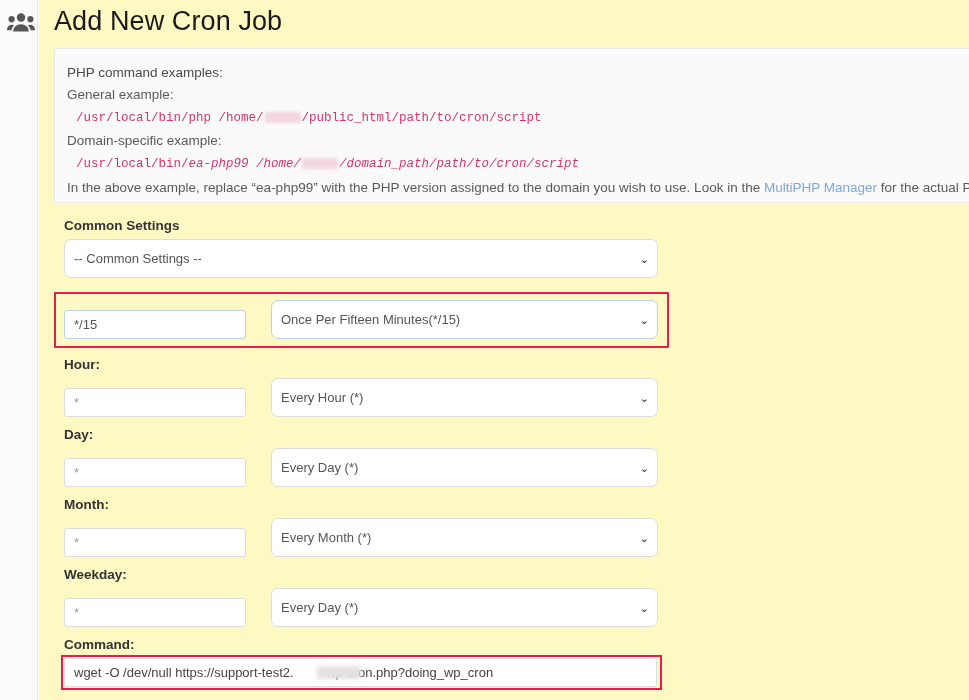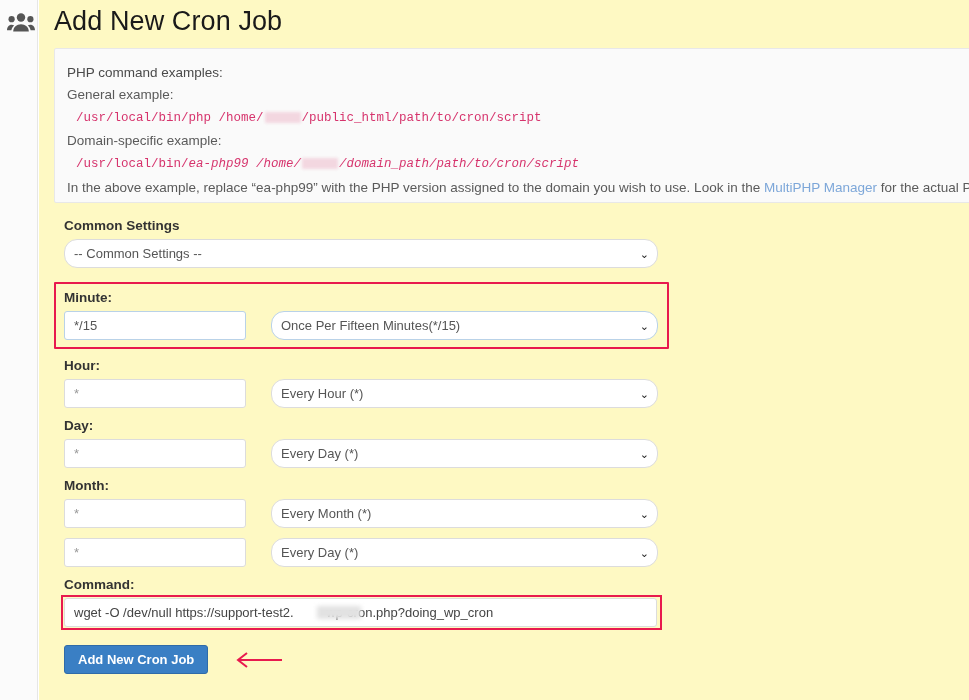--- a/index.html
+++ b/index.html
@@ -113,23 +113,23 @@
     border: 1px solid #dcdcdc;
     border-radius: 3px;
     background: #ffffff;
     font-size: 13px;
     color: #999999;
     padding: 0 9px;
     font-family: "Liberation Sans", sans-serif;
     outline: none;
   }
   .sel {
-    width: 387px; height: 29px;
+    width: 387px; height: 39px;
     border: 1px solid #dcdcdc;
-    border-radius: 13px;
+    border-radius: 7px;
     background: #ffffff;
     font-size: 13px;
     color: #555555;
     padding: 0 9px;
     font-family: "Liberation Sans", sans-serif;
     outline: none;
     appearance: none;
     -webkit-appearance: none;
   }
   .selwrap { position: relative; display: inline-block; }
@@ -247,21 +247,20 @@
         <span class="selwrap">
           <select class="sel common-sel">
             <option>-- Common Settings --</option>
           </select>
           <span class="chev">⌄</span>
         </span>
       </div>
 
       <div class="row minute-group">
         <div class="hl-box"></div>
-        <label class="field-label">Minute:</label>
         <div class="row-inputs">
           <input class="txt minute-focus" style="color: rgb(85, 85, 85);" value="*/15">
           <span class="selwrap">
             <select class="sel minute-focus">
               <option>Once Per Fifteen Minutes(*/15)</option>
             </select>
             <span class="chev">⌄</span>
           </span>
         </div>
       </div>
@@ -299,20 +298,21 @@
           <span class="selwrap">
             <select class="sel">
               <option>Every Month (*)</option>
             </select>
             <span class="chev">⌄</span>
           </span>
         </div>
       </div>
 
       <div class="row">
+        <label class="field-label">Weekday:</label>
         <div class="row-inputs">
           <input class="txt" value="*" style="">
           <span class="selwrap">
             <select class="sel">
               <option>Every Day (*)</option>
             </select>
             <span class="chev">⌄</span>
           </span>
         </div>
       </div>

